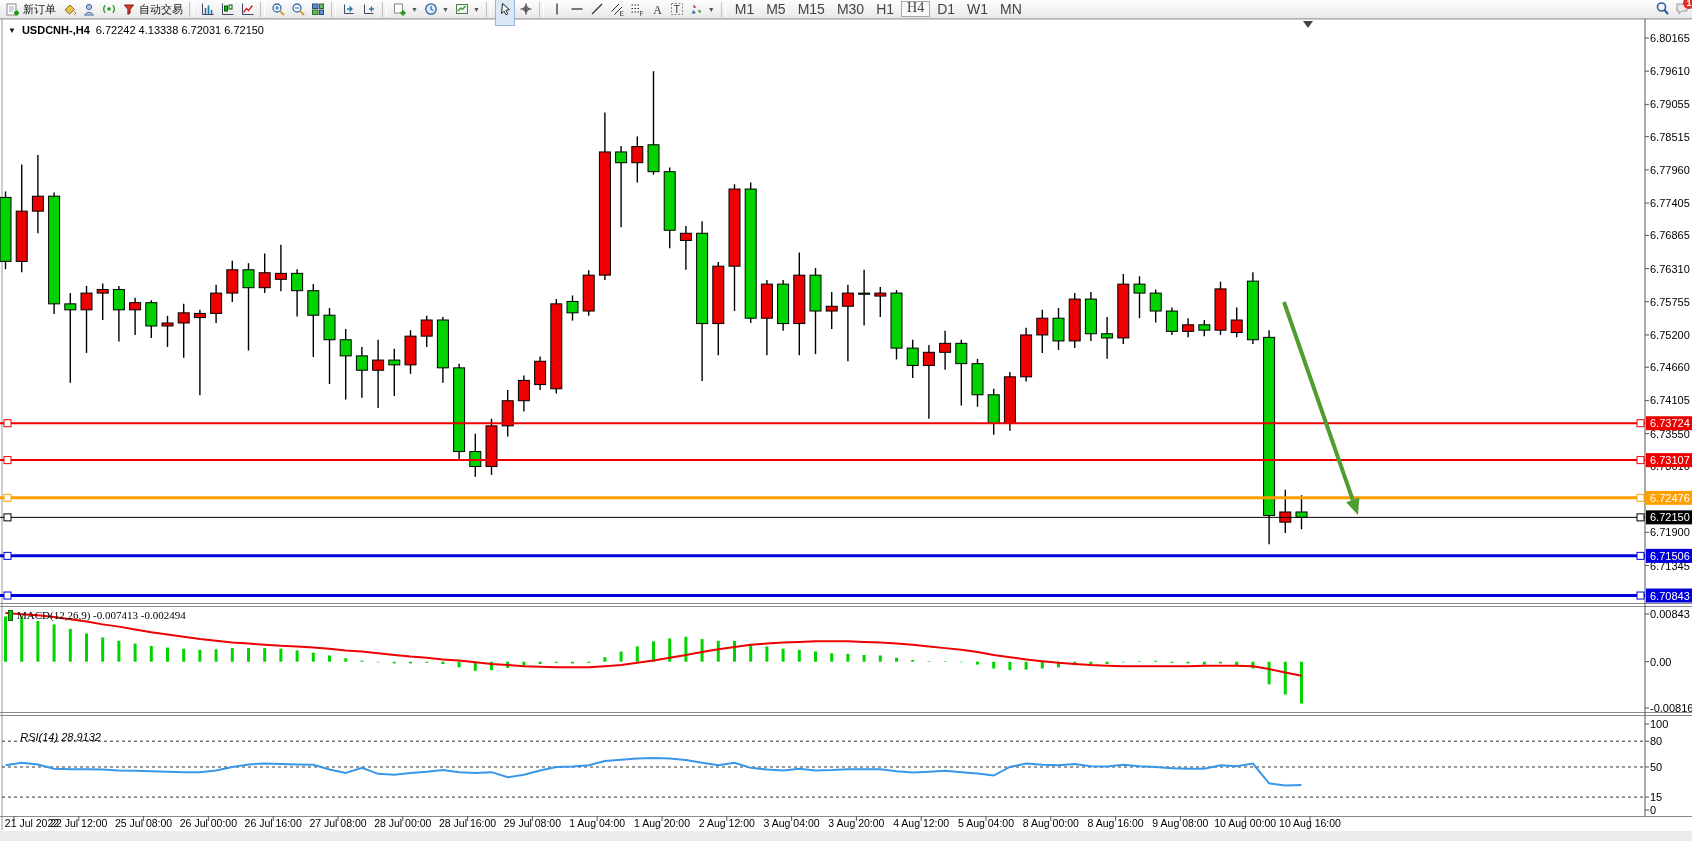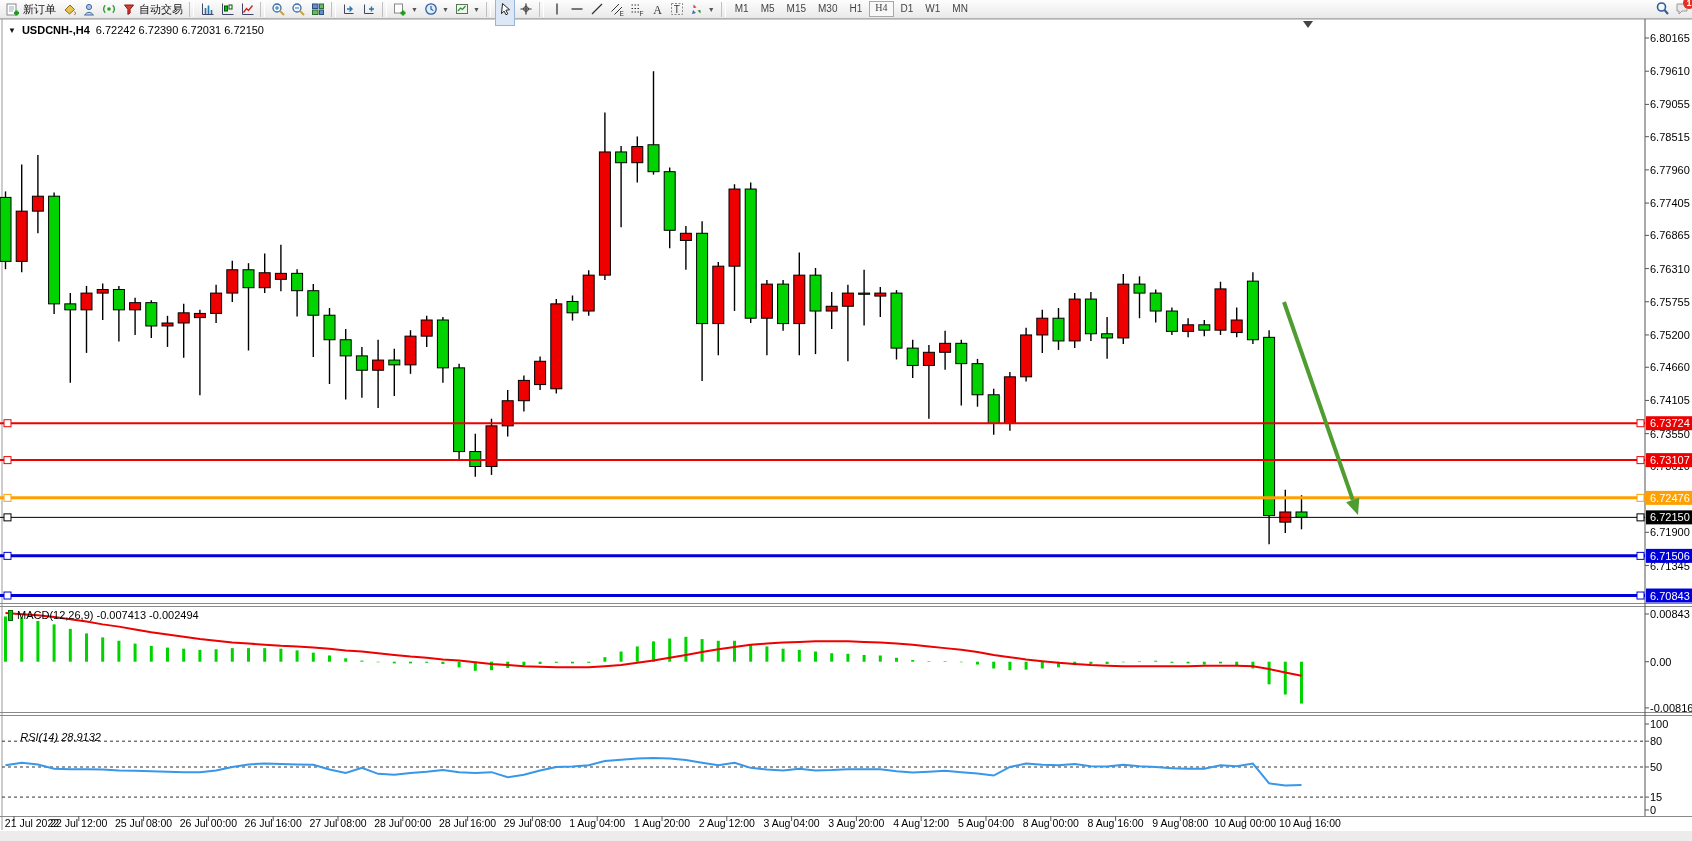--- a/index.html
+++ b/index.html
@@ -4,30 +4,30 @@
 <style>
   html,body{margin:0;padding:0;background:#f0f0f0;font-family:"Liberation Sans",sans-serif;}
   #app{position:relative;width:1692px;height:841px;overflow:hidden;background:#ececec;}
   
   #toolbar{position:absolute;left:0;top:0;width:1692px;height:18px;background:linear-gradient(#fdfdfd,#e9e9e9);border-bottom:1px solid #b0b0b0;display:flex;align-items:center;padding-left:3px;z-index:30;}
   .tb-sep{width:3px;height:15px;border-left:1px solid #c0c0c0;border-right:1px solid #fff;margin:0 3px;}
   .tb-btn{display:flex;align-items:center;height:16px;padding:9px 2px;margin:0 1px;gap:3px;cursor:default;}
   .tb-btn.pressed{background:#dce8f6;border:1px solid #96b5d8;height:14px;}
   .tb-btn .lbl{font-size:11px;color:#111;white-space:nowrap;}
   .caret{font-size:7px;color:#555;margin-left:1px;}
-  .tf{font-size:10px;color:#444;padding:0 5px;height:14px;line-height:14px;margin:4px 1px;}
+  .tf{font-size:14px;color:#444;padding:0 5px;height:14px;line-height:14px;margin:4px 1px;}
   .tf.active{background:#f8f8f8;border:1px solid #a8a8a8;line-height:12px;font-family:Liberation Serif, serif;}
   #tb-right{position:absolute;right:6px;top:1px;display:flex;align-items:center;gap:6px;}
   .badge{position:absolute;right:-6px;top:-4px;background:#e33022;color:#fff;border-radius:8px;font-size:9px;min-width:12px;height:12px;line-height:12px;text-align:center;font-weight:bold;}
   
   #chart-svg{position:absolute;left:0;top:0;z-index:5;}
   .ovl{position:absolute;font-size:11px;color:#000;white-space:pre;z-index:10;}
   #symbol-title{top:24px;left:8px;display:flex;gap:6px;align-items:center;}
   #symbol-title .tri{font-size:8px;color:#111;}
-  #macd-label{top:609px;left:8px;display:flex;align-items:center;gap:4px;}
+  #macd-label{top:609px;left:8px;display:flex;align-items:center;gap:4px;font-family:Liberation Serif, serif;}
   #rsi-label{top:719px;left:8px;font-style:italic;}
   .ind-bullet{display:inline-block;width:3px;height:9px;background:#00c400;border:1px solid #006400;}
 </style>
 </head>
 <body>
 
 <div id="app">
 
   <div id="toolbar">
       <span class="tb-btn">
@@ -600,21 +600,21 @@
       <text x="1180.4" y="827" font-size="10.5" fill="#000" text-anchor="middle">9 Aug 08:00</text>
       <line x1="1245.2" y1="816" x2="1245.2" y2="821" stroke="#555"></line>
       <text x="1245.2" y="827" font-size="10.5" fill="#000" text-anchor="middle">10 Aug 00:00</text>
       <line x1="1310" y1="816" x2="1310" y2="821" stroke="#555"></line>
       <text x="1310" y="827" font-size="10.5" fill="#000" text-anchor="middle">10 Aug 16:00</text>
     </svg>
 
   <div class="ovl" id="symbol-title">
     <span class="tri">▼</span>
     <b>USDCNH-,H4</b>
-    <span>6.72242 6.72390 6.72031 6.72150</span>
+    <span>6.72242 4.13338 6.72031 6.72150</span>
   </div>
 
   <div class="ovl" id="macd-label">
     <span class="ind-bullet"></span>
     <span>MACD(12,26,9) -0.007413 -0.002494</span>
   </div>
 
   <div class="ovl" id="rsi-label">
     <span>RSI(14) 28.9132</span>
   </div>

